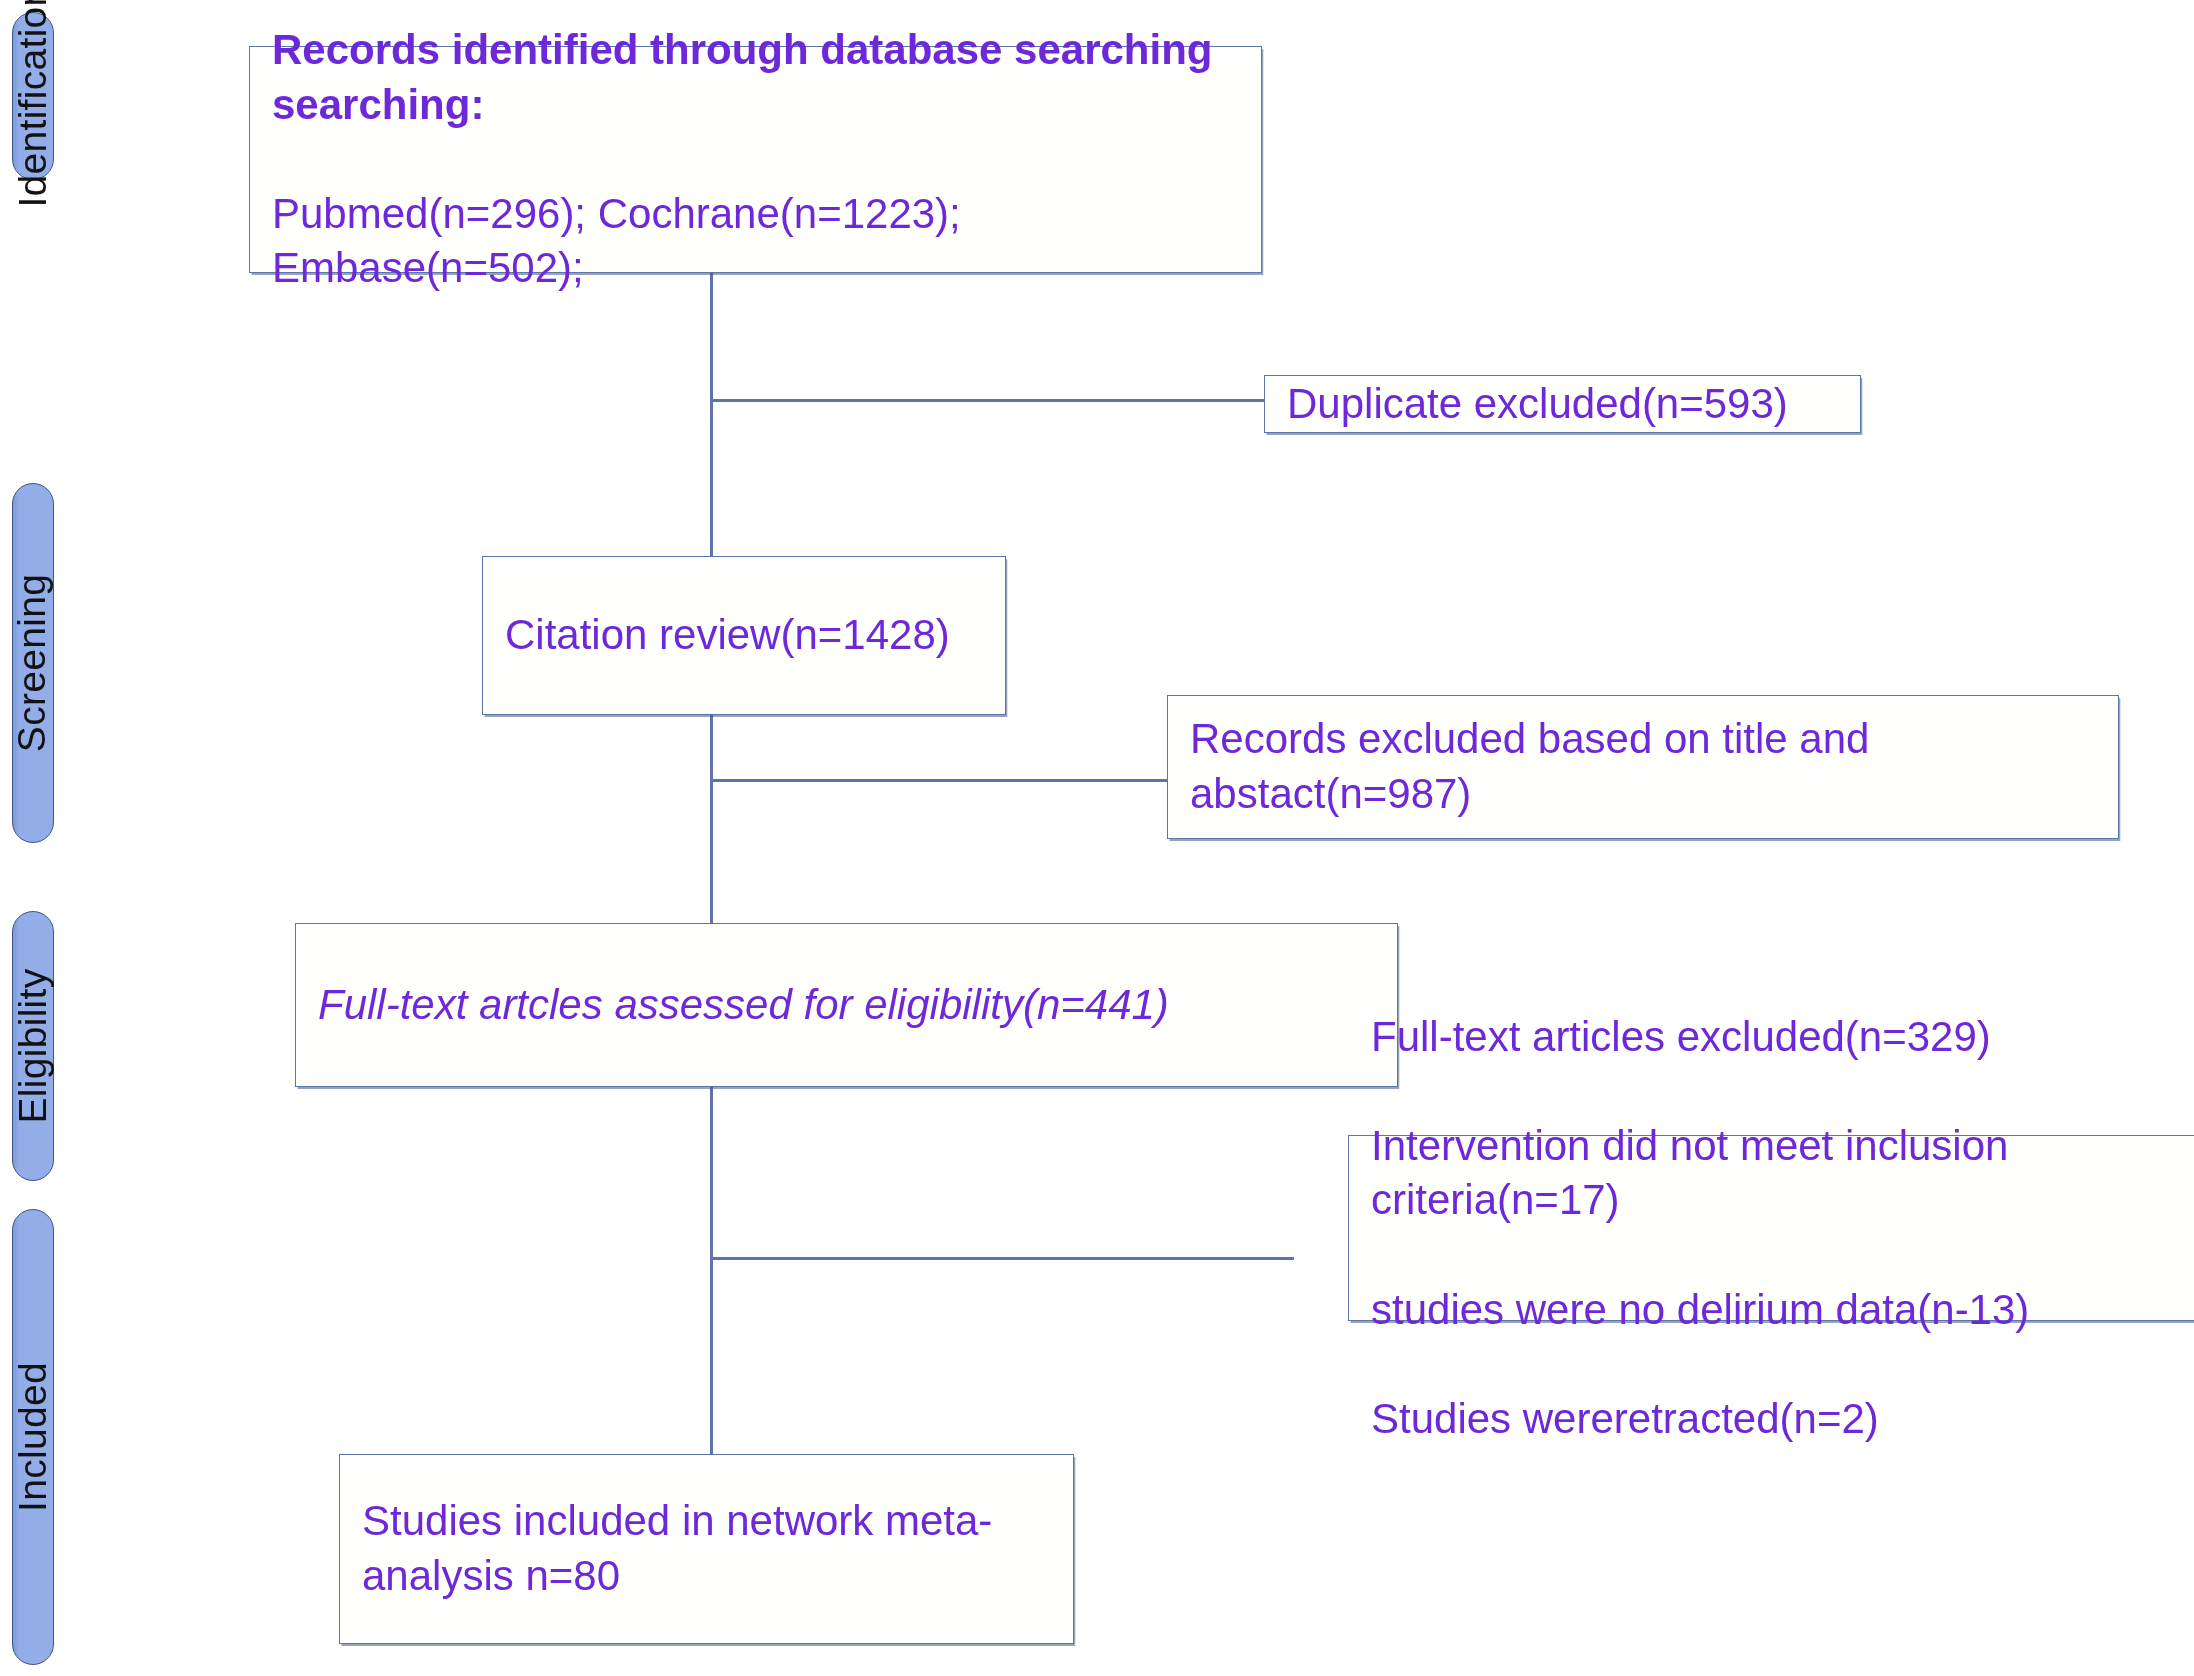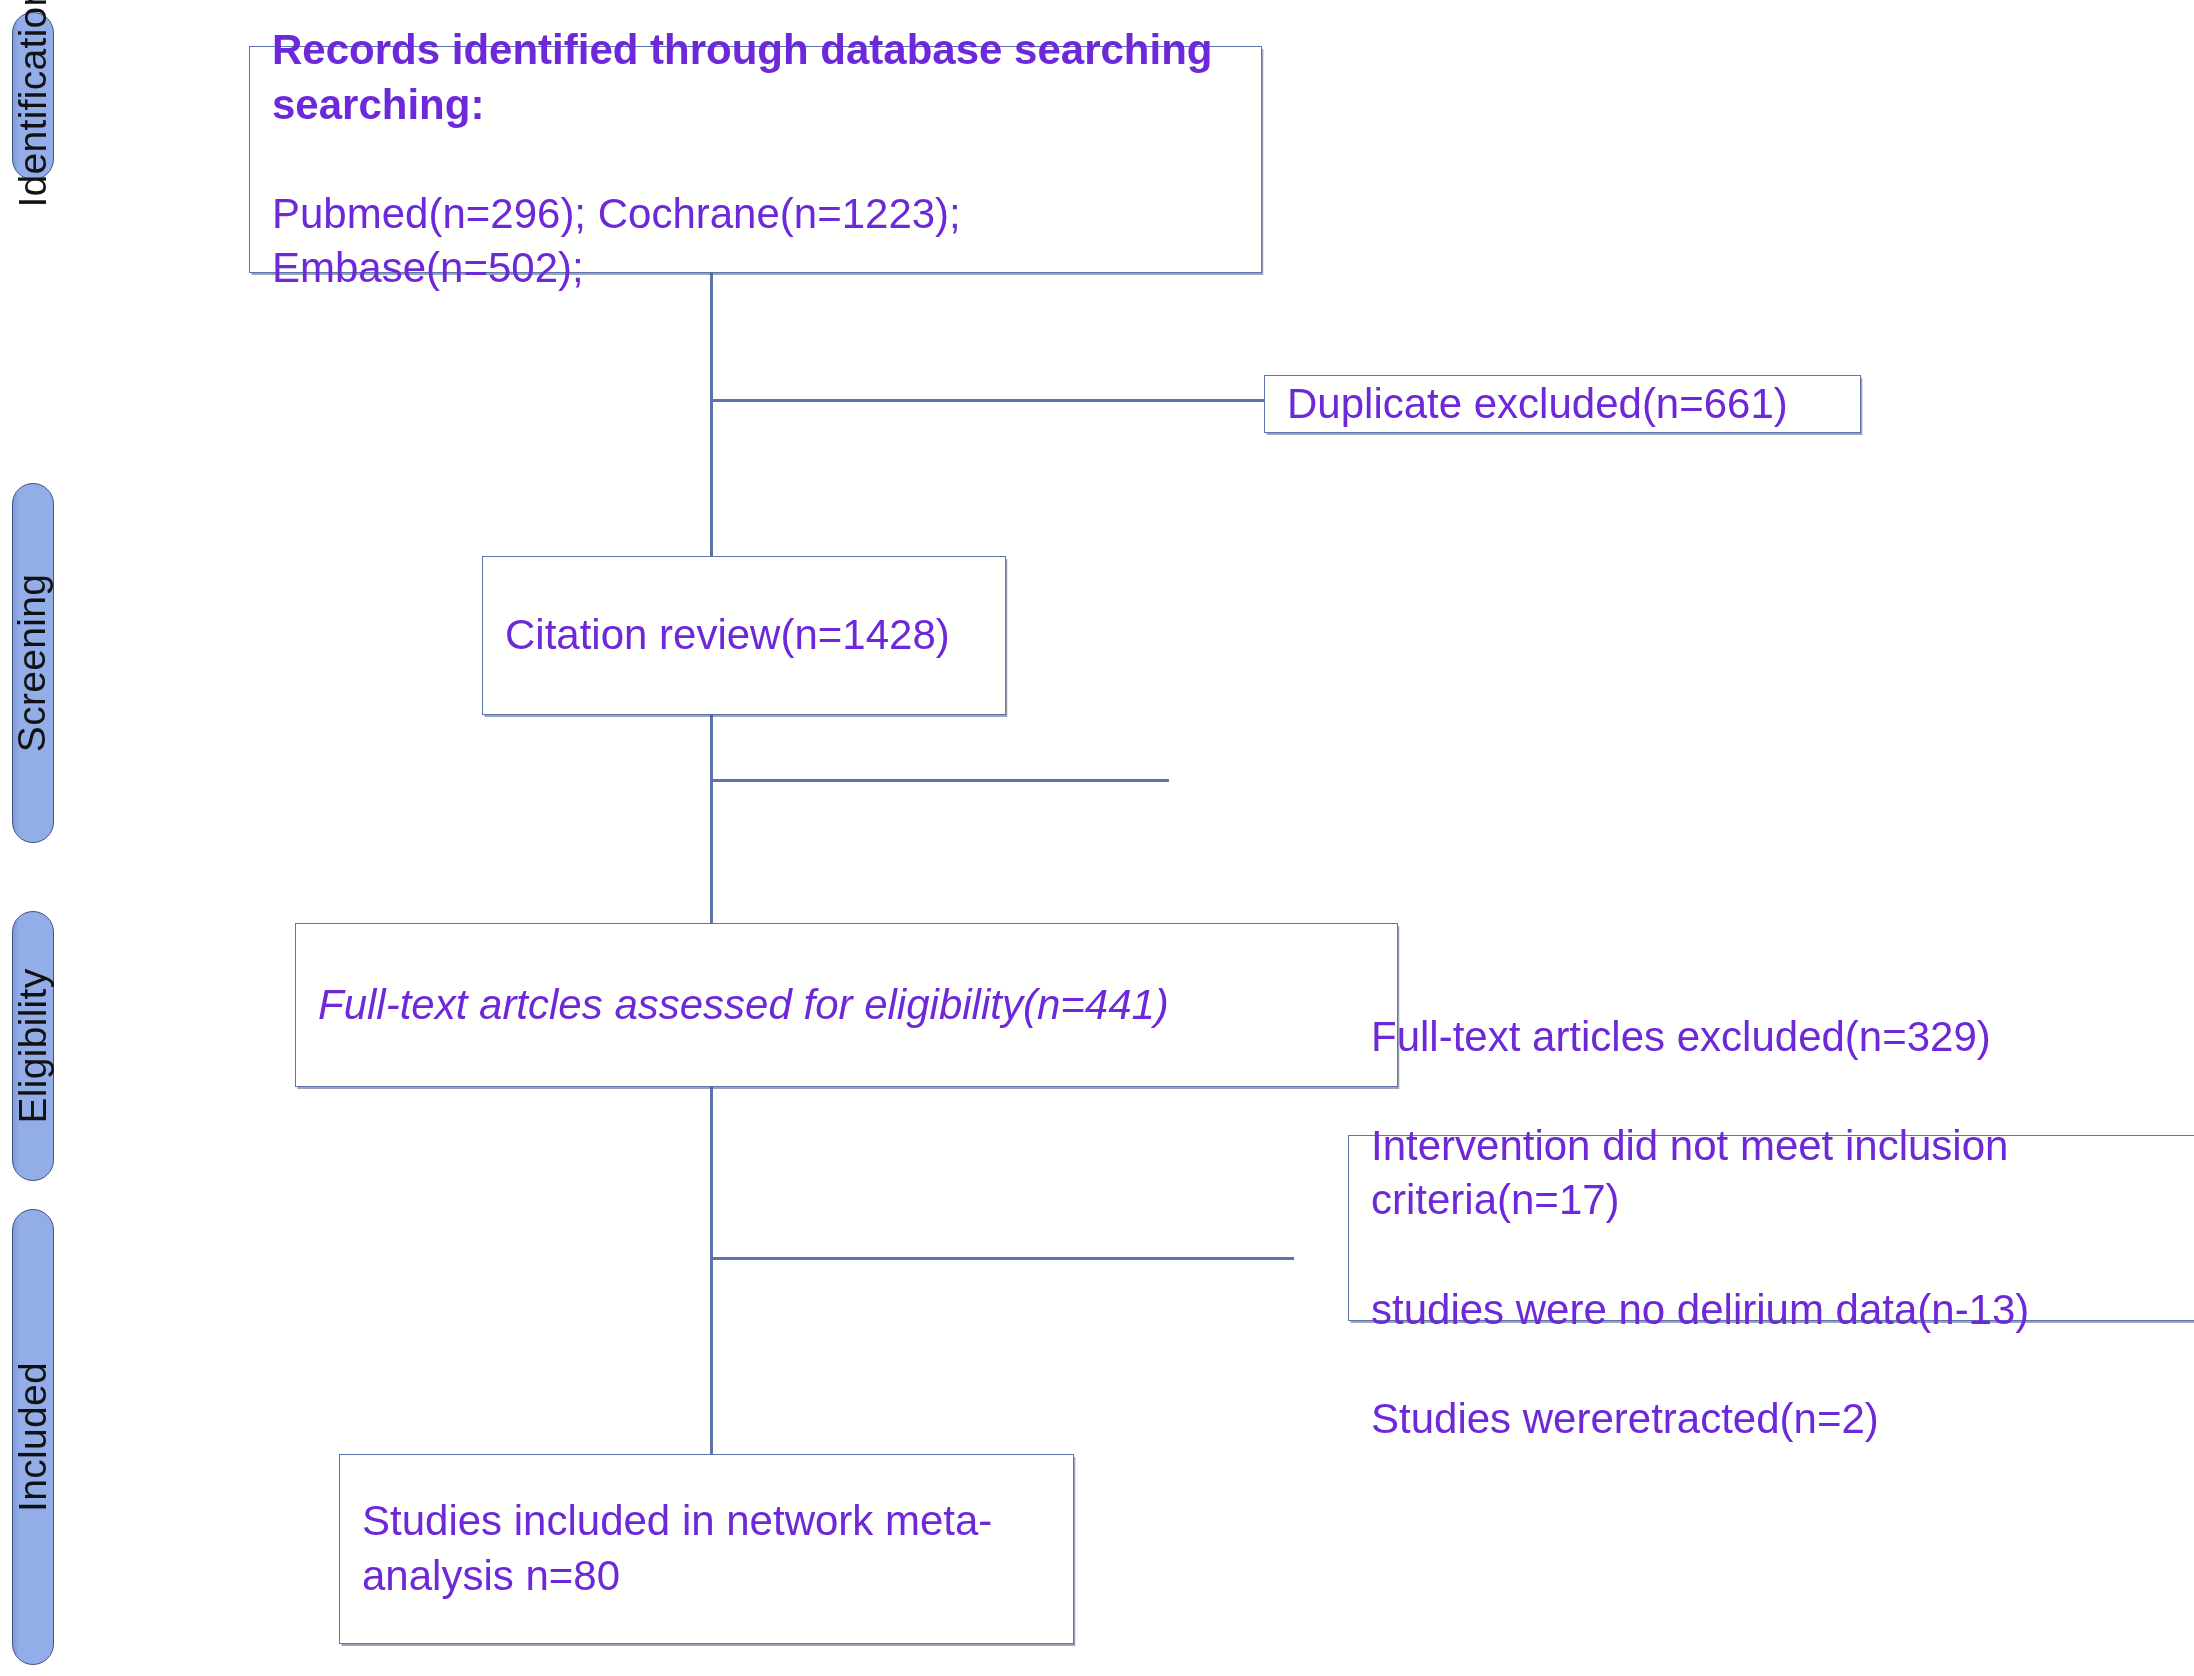--- a/index.html
+++ b/index.html
@@ -113,27 +113,30 @@
   <div class="h-line" style="left:710px; top:1257px; width:584px;"></div>
 
   <div class="flow-box shadowed" style="left:249px; top:46px; width:1013px; height:227px;">
     <div class="box-text">
       <span class="t-bold">Records identified through database searching searching:</span>
       <span class="t-norm">Pubmed(n=296); Cochrane(n=1223); Embase(n=502);</span>
     </div>
   </div>
 
   <div class="flow-box shadowed" style="left:1264px; top:375px; width:597px; height:58px;">
-    <div class="box-text">Duplicate excluded(n=661)</div>
+    <div class="box-text">Duplicate excluded(n=593)</div>
   </div>
 
   <div class="flow-box shadowed" style="left:482px; top:556px; width:524px; height:159px;">
     <div class="box-text">Citation review(n=1428)</div>
   </div>
 
+  <div class="flow-box shadowed" style="left:1167px; top:695px; width:952px; height:144px;">
+    <div class="box-text">Records excluded based on title and abstact(n=987)</div>
+  </div>
 
   <div class="flow-box shadowed" style="left:295px; top:923px; width:1103px; height:164px;font-style:italic;">
     <div class="box-text">Full-text artcles assessed for eligibility(n=441)</div>
   </div>
 
   <div class="flow-box shadowed" style="left:1348px; top:1135px; width:893px; height:186px;justify-content:flex-end;">
     <div class="box-text">
       <span class="t-norm">Full-text articles excluded(n=329)</span>
       <span class="t-norm">Intervention did not meet inclusion criteria(n=17)</span>
       <span class="t-norm">studies were no delirium data(n-13)</span>

